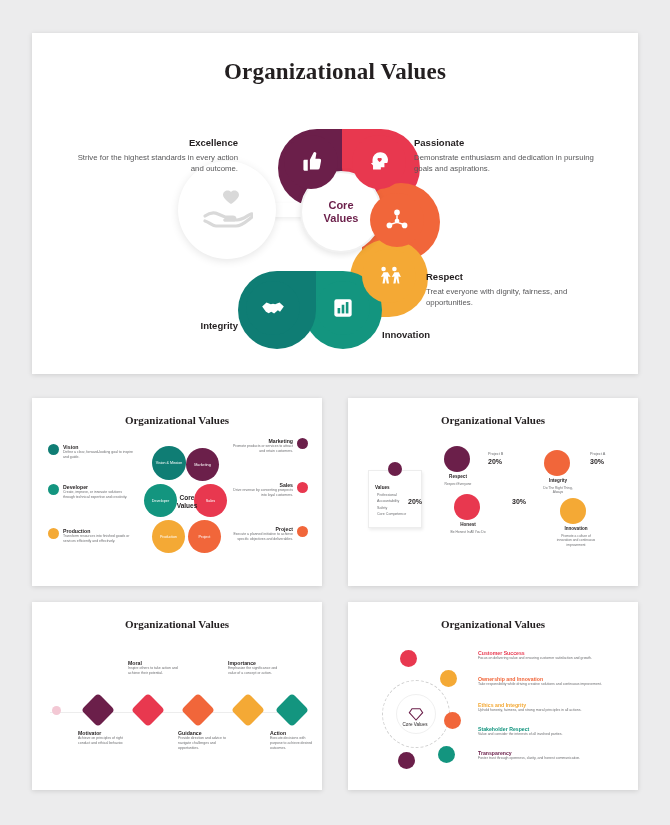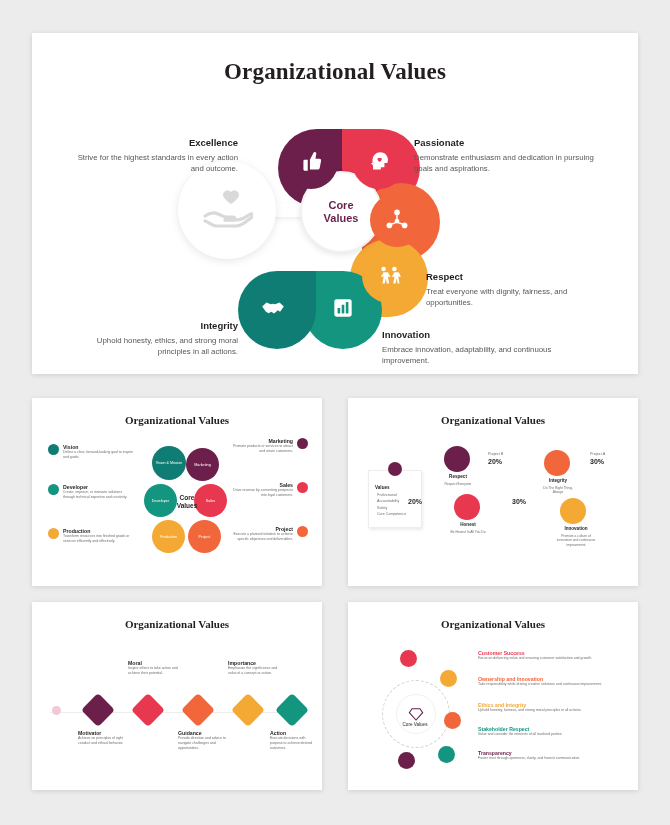--- a/index.html
+++ b/index.html
@@ -223,25 +223,23 @@
       <div class="label-block label-left" style="left:38px; top:46px; width:168px;">
         <div class="lbl-title">Excellence</div>
         <div class="lbl-desc">Strive for the highest standards in every action and outcome.</div>
       </div>
       <div class="label-block label-right" style="left:394px; top:180px; width:175px;">
         <div class="lbl-title">Respect</div>
         <div class="lbl-desc">Treat everyone with dignity, fairness, and opportunities.</div>
       </div>
       <div class="label-block label-right" style="left:350px; top:238px; width:180px;">
         <div class="lbl-title">Innovation</div>
-        <div class="lbl-desc">Embrace innovation, adaptability, and continuous improvement.</div>
       </div>
       <div class="label-block label-left" style="left:36px; top:229px; width:170px;">
         <div class="lbl-title">Integrity</div>
-        <div class="lbl-desc">Uphold honesty, ethics, and strong moral principles in all actions.</div>
       </div>
     </div>
   </div>
 
   <div class="slide-thumb thumb-tl">
     <div class="t-title">Organizational Values</div>
 
     <div class="circ" style="left:120px; top:48px; width:34px; height:34px; background:#0f7d74; font-size:3.6px; text-align:center; line-height:5px;">
       <span>Vision &amp; Mission</span>
     </div>

